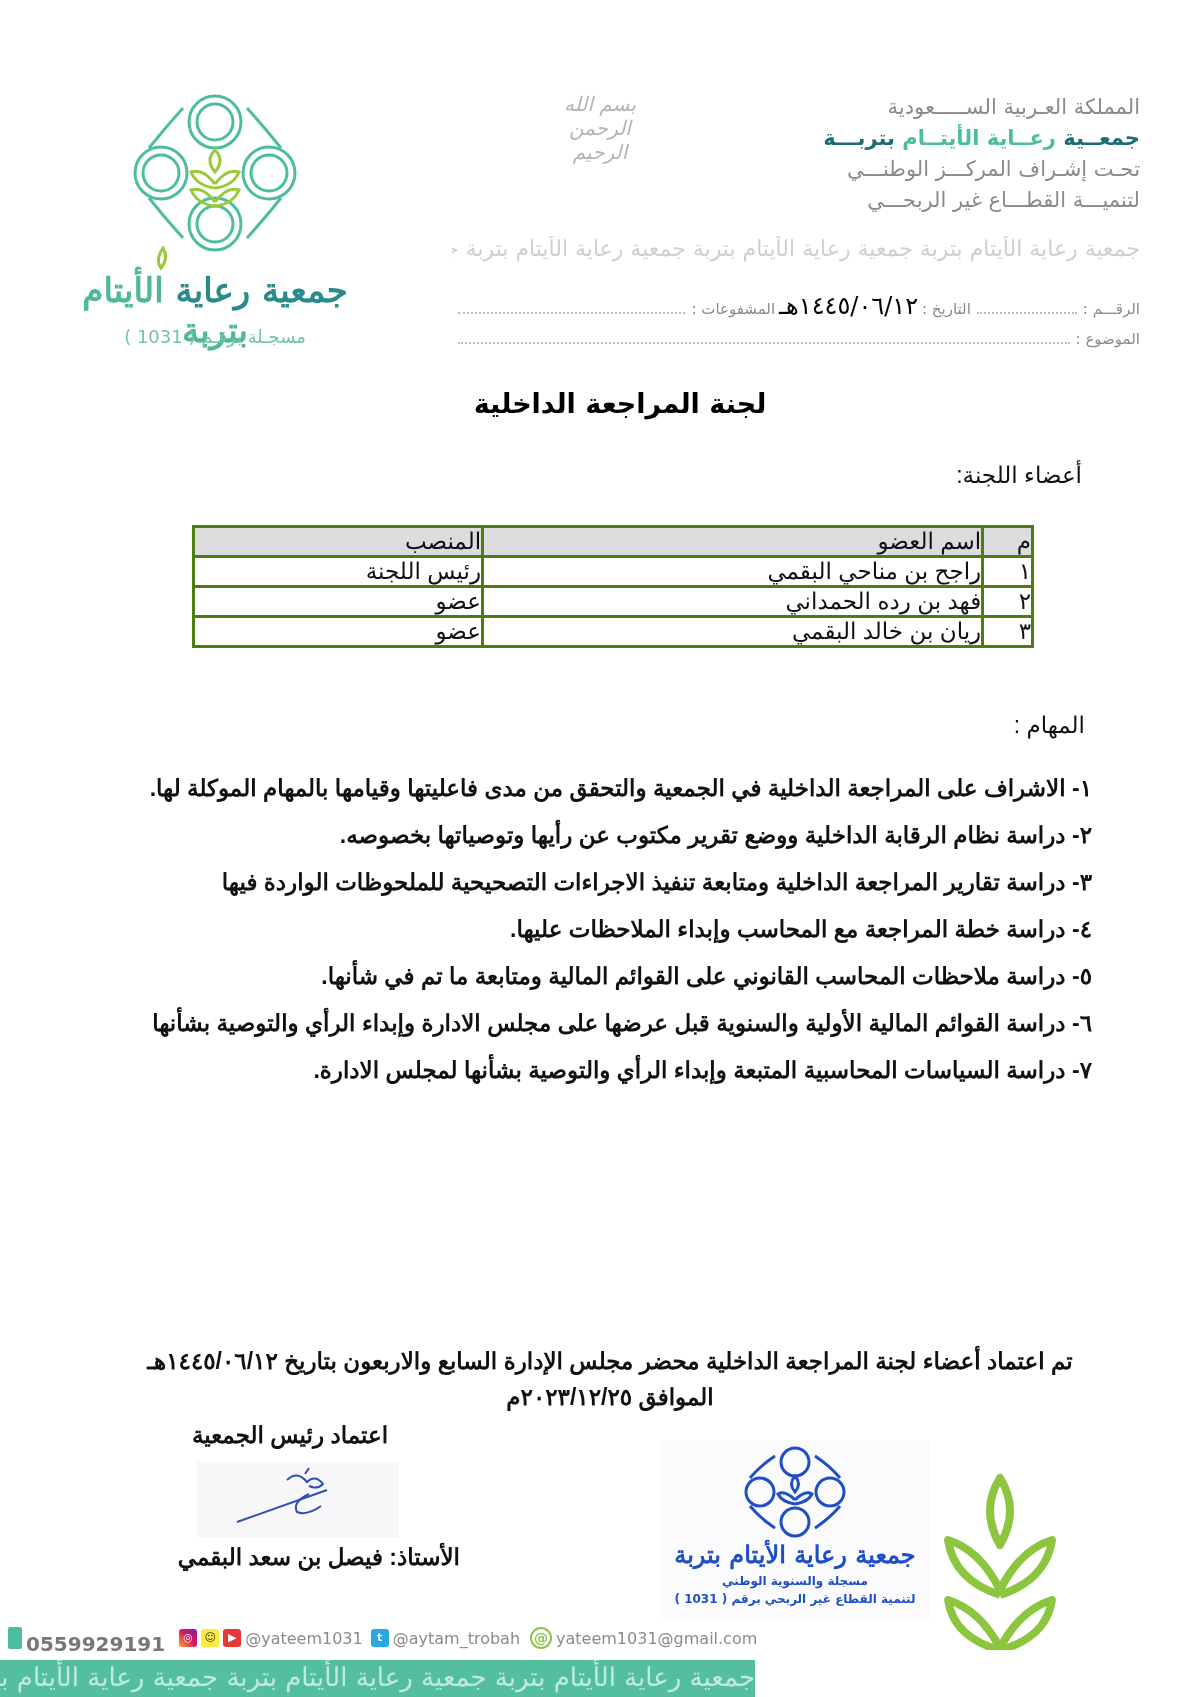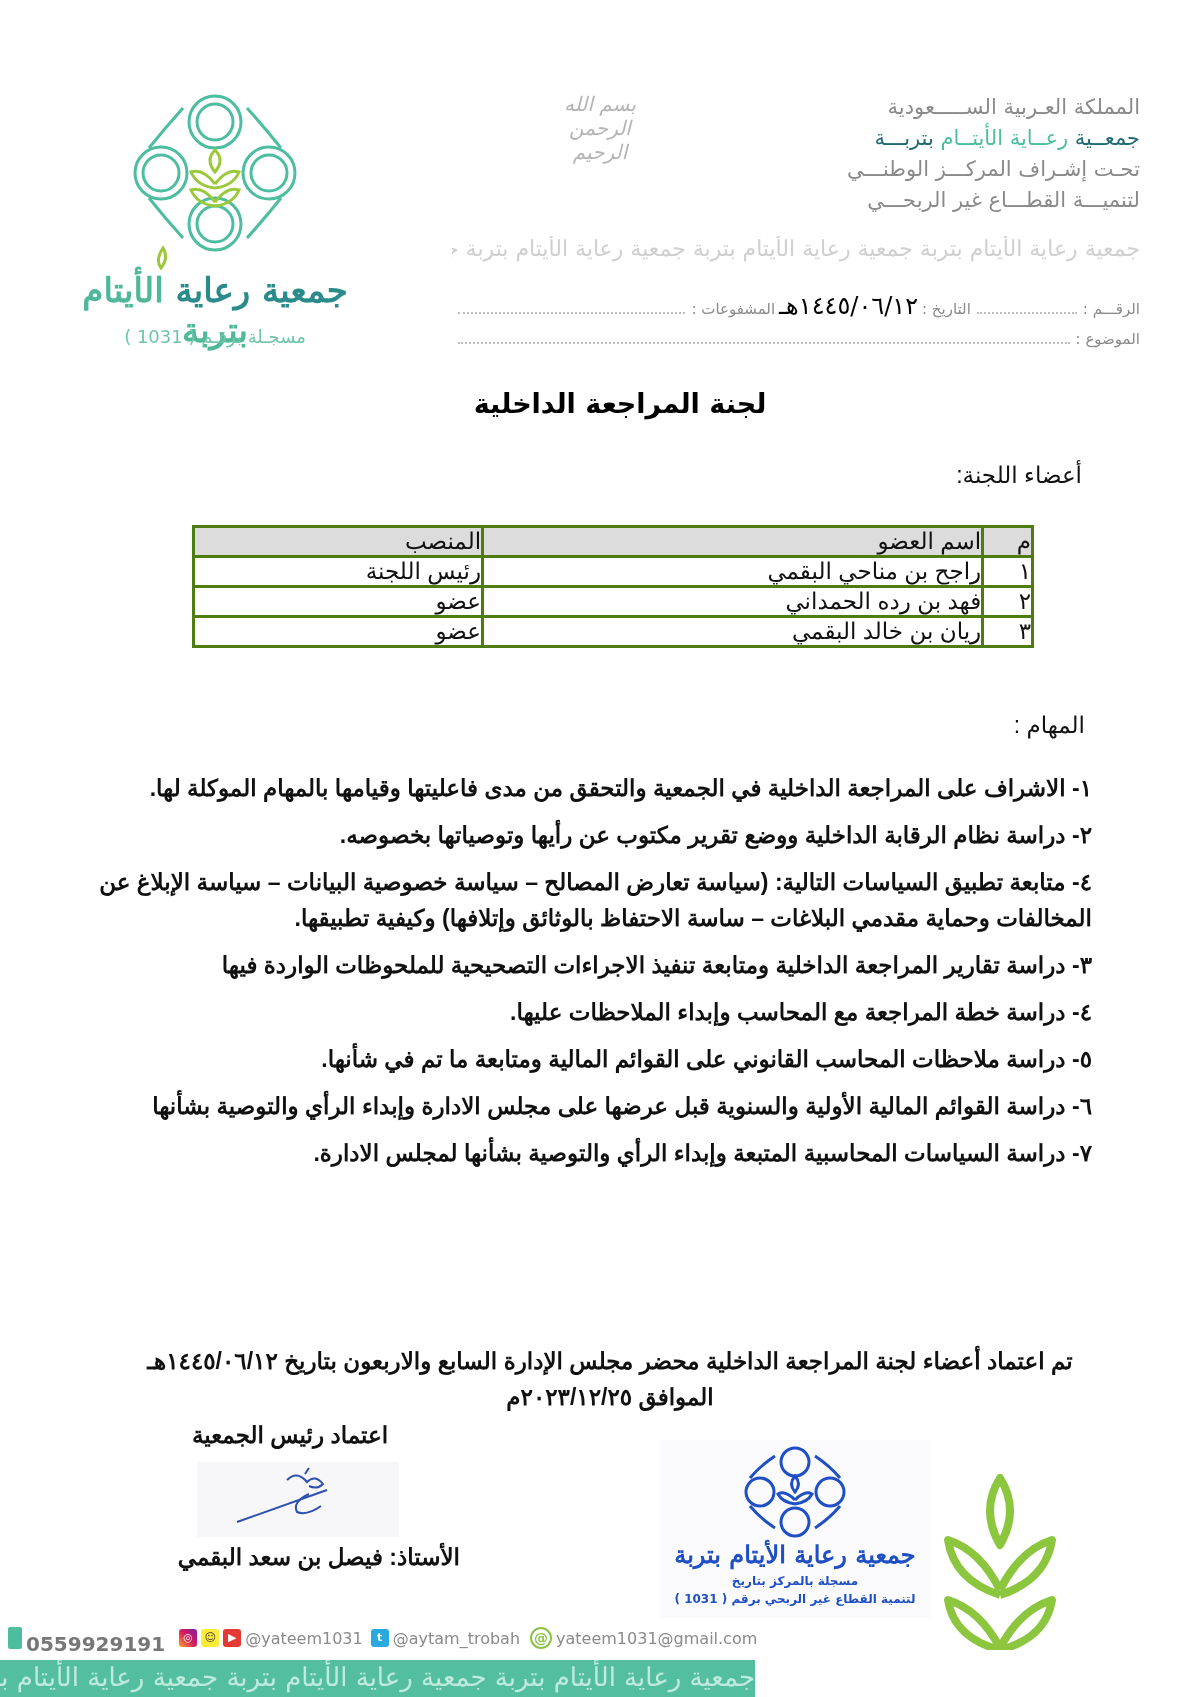--- a/index.html
+++ b/index.html
@@ -2,21 +2,21 @@
 <html><head>
 <meta charset="utf-8">
 <style>
   * { box-sizing: border-box; margin: 0; padding: 0; }
   html, body { width: 1200px; height: 1697px; background: #ffffff; overflow: hidden; }
   body { position: relative; font-family: "DejaVu Sans", "Liberation Sans", sans-serif; color: #111; direction: rtl; }
 
   
   .hdr-org { position: absolute; right: 60px; top: 92px; width: 360px; text-align: right; font-family: "DejaVu Sans", sans-serif; color: #8a8a8a; }
   .hdr-org .line { font-size: 21px; line-height: 31px; letter-spacing: 0.5px; }
-  .hdr-org .assoc { font-weight: normal; }
+  .hdr-org .assoc { font-weight: bold; }
   .hdr-org .assoc .dark { color: #1f6a73; }
   .hdr-org .assoc .light { color: #4dbd9f; }
 
   .basmala { position: absolute; left: 540px; top: 92px; width: 120px; text-align: center; font-family: "DejaVu Serif", serif; color: #b5b5b5; font-size: 20px; font-style: italic; }
 
   .pattern-strip { position: absolute; left: 452px; right: 60px; top: 236px; height: 30px; overflow: hidden; white-space: nowrap; font-family: "DejaVu Serif", serif; font-size: 22px; color: #cfcfcf; text-align: right; letter-spacing: 1px; }
 
   .logo-top { position: absolute; left: 55px; top: 88px; width: 320px; height: 270px; }
   .logo-top svg { position: absolute; left: 70px; top: 0; }
   .logo-top .cal { position: absolute; left: 0; top: 182px; width: 320px; text-align: center; font-family: "DejaVu Serif", serif; font-size: 34px; font-weight: bold; color: #2b8a8a; letter-spacing: 1px; }
@@ -167,21 +167,20 @@
       <td>عضو</td>
     </tr>
   </tbody>
 </table>
 
 <div class="tasks-label">المهام :</div>
 
 <div class="tasks">
   <div class="task">١- الاشراف على المراجعة الداخلية في الجمعية والتحقق من مدى فاعليتها وقيامها بالمهام الموكلة لها.</div>
   <div class="task">٢- دراسة نظام الرقابة الداخلية ووضع تقرير مكتوب عن رأيها وتوصياتها بخصوصه.</div>
-  <div class="task">٤- متابعة تطبيق السياسات التالية: (سياسة تعارض المصالح – سياسة خصوصية البيانات – سياسة الإبلاغ عن المخالفات وحماية مقدمي البلاغات – ساسة الاحتفاظ بالوثائق وإتلافها) وكيفية تطبيقها.</div>
   <div class="task">٣- دراسة تقارير المراجعة الداخلية ومتابعة تنفيذ الاجراءات التصحيحية للملحوظات الواردة فيها</div>
   <div class="task">٤- دراسة خطة المراجعة مع المحاسب وإبداء الملاحظات عليها.</div>
   <div class="task">٥- دراسة ملاحظات المحاسب القانوني على القوائم المالية ومتابعة ما تم في شأنها.</div>
   <div class="task">٦- دراسة القوائم المالية الأولية والسنوية قبل عرضها على مجلس الادارة وإبداء الرأي والتوصية بشأنها</div>
   <div class="task">٧- دراسة السياسات المحاسبية المتبعة وإبداء الرأي والتوصية بشأنها لمجلس الادارة.</div>
 </div>
 
 <div class="approval">
   <div>تم اعتماد أعضاء لجنة المراجعة الداخلية محضر مجلس الإدارة السابع والاربعون بتاريخ ١٤٤٥/٠٦/١٢هـ</div>
   <div>الموافق ٢٠٢٣/١٢/٢٥م</div>
@@ -210,21 +209,21 @@
       <path d="M45 12 Q30 22 20 34"></path>
         <path d="M85 12 Q100 22 110 34"></path>
       <path d="M45 84 Q30 74 20 62"></path>
         <path d="M85 84 Q100 74 110 62"></path>
       <path d="M65 32 Q58 40 65 48 Q72 40 65 32 Z"></path>
       <path d="M65 56 Q55 46 48 50 Q52 58 65 60"></path>
       <path d="M65 56 Q75 46 82 50 Q78 58 65 60"></path>
     </g>
   </svg>
   <div class="cal">جمعية رعاية الأيتام بتربة</div>
-  <div class="l1">مسجلة بالمركز بتاريخ</div>
+  <div class="l1">مسجلة والسنوية الوطني</div>
   <div class="l2">لتنمية القطاع غير الربحي برقم ( 1031 )</div>
 </div>
 
 <div class="leaf">
   <svg width="120" height="180" viewBox="0 0 120 180">
     <g fill="none" stroke="#8cc63f" stroke-width="8" stroke-linejoin="round">
       <path d="M60 8 Q40 40 60 75 Q80 40 60 8 Z"></path>
       <path d="M60 120 Q40 80 8 70 Q14 110 60 125"></path>
       <path d="M60 120 Q80 80 112 70 Q106 110 60 125"></path>
       <path d="M60 178 Q40 140 8 130 Q14 168 60 180"></path>

